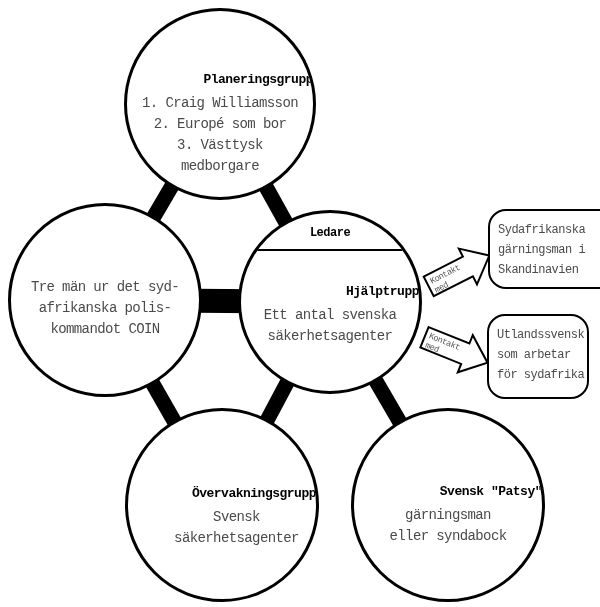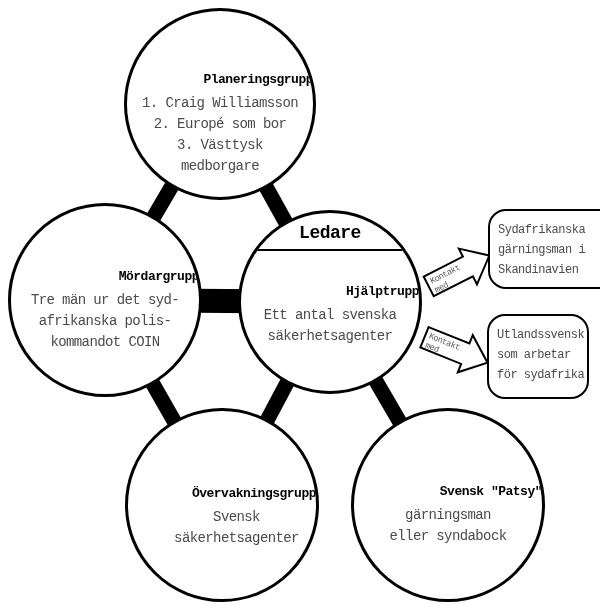--- a/index.html
+++ b/index.html
@@ -27,21 +27,21 @@
   .c-mordar{left:8px;top:203px;width:194px;height:194px;}
   .c-mordar .circle-content{transform:translateY(-50%) translateY(8px);}
   .c-hjalp{left:238px;top:210px;width:184px;height:184px;}
   .c-overvak{left:125px;top:408px;width:194px;height:194px;}
   .c-overvak .circle-content{transform:translateY(-50%) translateY(10px);margin-left:29px;}
   .c-patsy{left:351px;top:408px;width:194px;height:194px;}
   .c-patsy .circle-content{transform:translateY(-50%) translateY(8px);}
   
   .ledare-label{
     position:absolute;top:8px;left:0;right:0;text-align:center;
-    font-weight:bold;font-size:18px;line-height:24px;color:#000;letter-spacing:-0.5px;
+    font-weight:bold;font-size:12px;line-height:24px;color:#000;letter-spacing:-0.5px;
   }
   .ledare-divider{
     position:absolute;top:36px;left:0;right:0;border-top:2px solid #000;
   }
   .hjalp-content{
     position:absolute;top:66px;left:0;right:0;text-align:center;
   }
   
   .side-box{
     position:absolute;z-index:1;background:#fff;border:2px solid #000;border-radius:18px;
@@ -89,21 +89,20 @@
       <div class="node-title">Planeringsgrupp</div>
       <div class="node-line">1. Craig Williamsson</div>
       <div class="node-line">2. Europé som bor</div>
       <div class="node-line">3. Västtysk</div>
       <div class="node-line">medborgare</div>
     </div>
   </div>
 
   <div class="circle c-mordar">
     <div class="circle-content">
-      <div class="node-title">Mördargrupp</div>
       <div class="node-line">Tre män ur det syd-</div>
       <div class="node-line">afrikanska polis-</div>
       <div class="node-line">kommandot COIN</div>
     </div>
   </div>
 
   <div class="circle c-hjalp">
     <div class="ledare-label">Ledare</div>
     <div class="ledare-divider"></div>
     <div class="hjalp-content">

